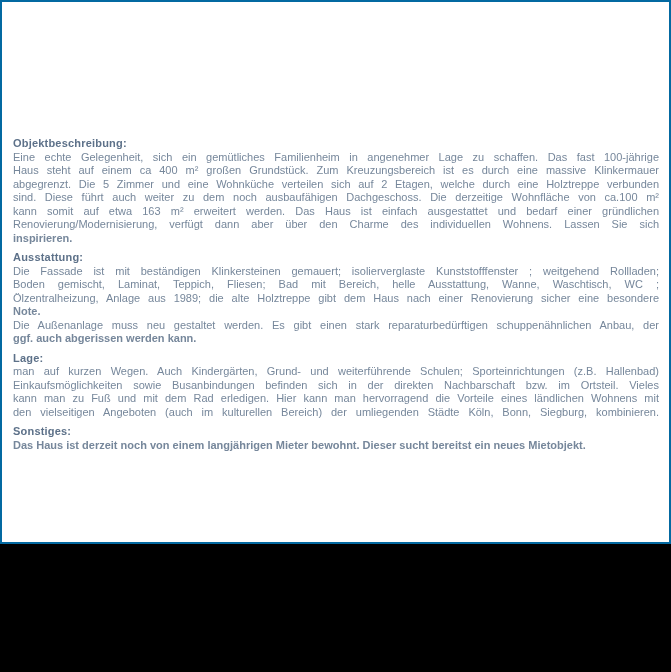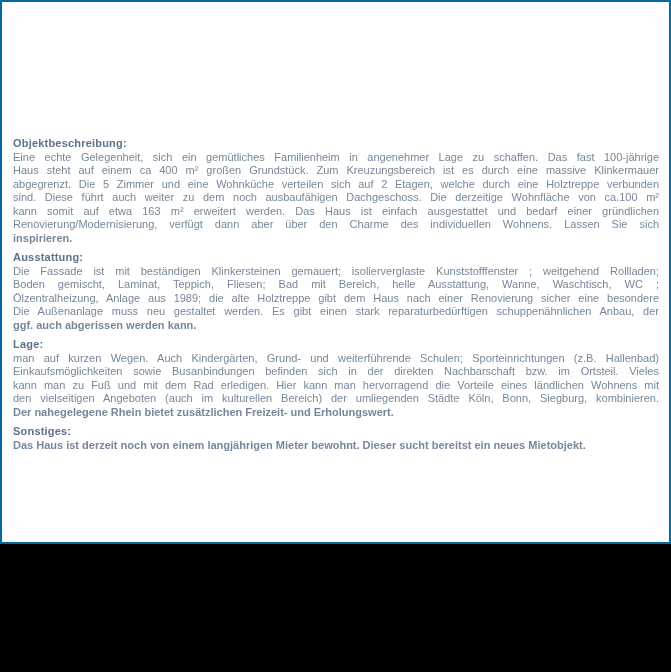--- a/index.html
+++ b/index.html
@@ -57,30 +57,30 @@
         <div class="line">sind. Diese führt auch weiter zu dem noch ausbaufähigen Dachgeschoss. Die derzeitige Wohnfläche von ca.100 m²</div>
         <div class="line">kann somit auf etwa 163 m² erweitert werden. Das  Haus ist einfach ausgestattet und bedarf einer gründlichen</div>
         <div class="line">Renovierung/Modernisierung, verfügt dann aber über den Charme des individuellen Wohnens. Lassen Sie sich</div>
         <div class="line last">inspirieren.</div>
       </div>
       <div class="section">
         <div class="heading">Ausstattung:</div>
         <div class="line">Die Fassade ist mit beständigen Klinkersteinen gemauert; isolierverglaste Kunststofffenster ; weitgehend Rollladen;</div>
         <div class="line">Boden gemischt, Laminat, Teppich, Fliesen; Bad mit Bereich, helle Ausstattung, Wanne, Waschtisch, WC ;</div>
         <div class="line">Ölzentralheizung, Anlage aus 1989; die alte Holztreppe gibt dem Haus nach einer Renovierung sicher eine besondere</div>
+        <div class="line last">Note.</div>
         <div class="line">Die Außenanlage muss neu gestaltet werden. Es gibt einen stark reparaturbedürftigen schuppenähnlichen Anbau, der</div>
         <div class="line last">ggf. auch abgerissen werden kann.</div>
       </div>
       <div class="section">
         <div class="heading">Lage:</div>
         <div class="line">man auf kurzen Wegen. Auch Kindergärten, Grund- und weiterführende Schulen; Sporteinrichtungen (z.B. Hallenbad)</div>
         <div class="line">Einkaufsmöglichkeiten sowie Busanbindungen befinden sich in der direkten Nachbarschaft bzw. im Ortsteil. Vieles</div>
         <div class="line">kann man zu Fuß und mit dem Rad erledigen. Hier kann man hervorragend die Vorteile eines ländlichen Wohnens mit</div>
         <div class="line">den vielseitigen Angeboten (auch im kulturellen Bereich) der umliegenden Städte Köln, Bonn, Siegburg, kombinieren.</div>
-        <div class="line last">Der nahegelegene Rhein bietet zusätzlichen Freizeit- und Erholungswert.</div>
       </div>
       <div class="section">
         <div class="heading">Sonstiges:</div>
         <div class="line last">Das Haus ist derzeit noch von einem langjährigen Mieter bewohnt. Dieser sucht bereitst ein neues Mietobjekt.</div>
       </div>
     </div>
 </div>
 <div class="bottom-bar"></div>
 
 </body></html>

